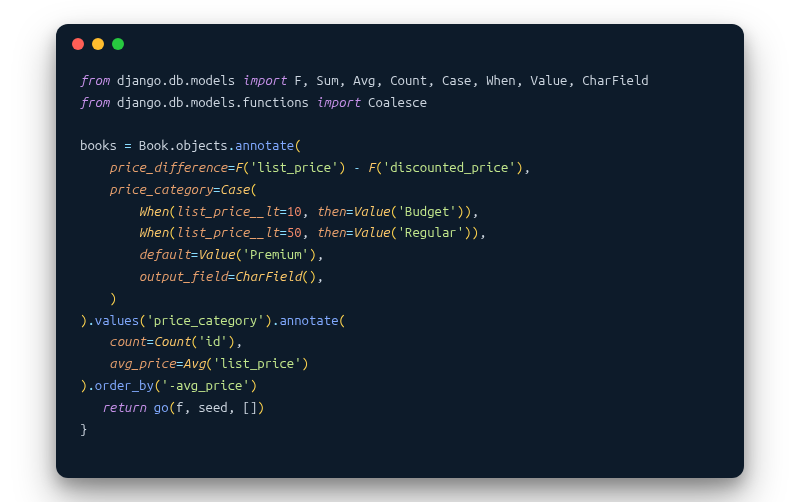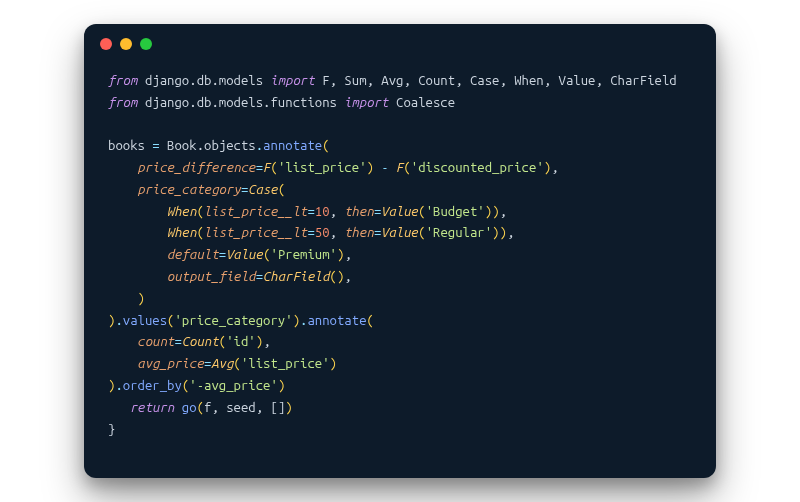--- a/index.html
+++ b/index.html
@@ -6,21 +6,21 @@
   body {
     width: 800px;
     height: 502px;
     background: #fff;
     display: flex;
     align-items: center;
     justify-content: center;
     font-family: "SF Mono", "Monaco", "Menlo", "Consolas", "Ubuntu Mono", monospace;
   }
   .window {
-    width: 632px;
+    width: 688px;
     height: 454px;
     background: #0d1b2a;
     border-radius: 12px;
     box-shadow: 0 20px 40px rgba(0,0,0,0.35), 0 8px 16px rgba(0,0,0,0.25);
     overflow: hidden;
     position: relative;
   }
   .titlebar {
     height: 40px;
     display: flex;

